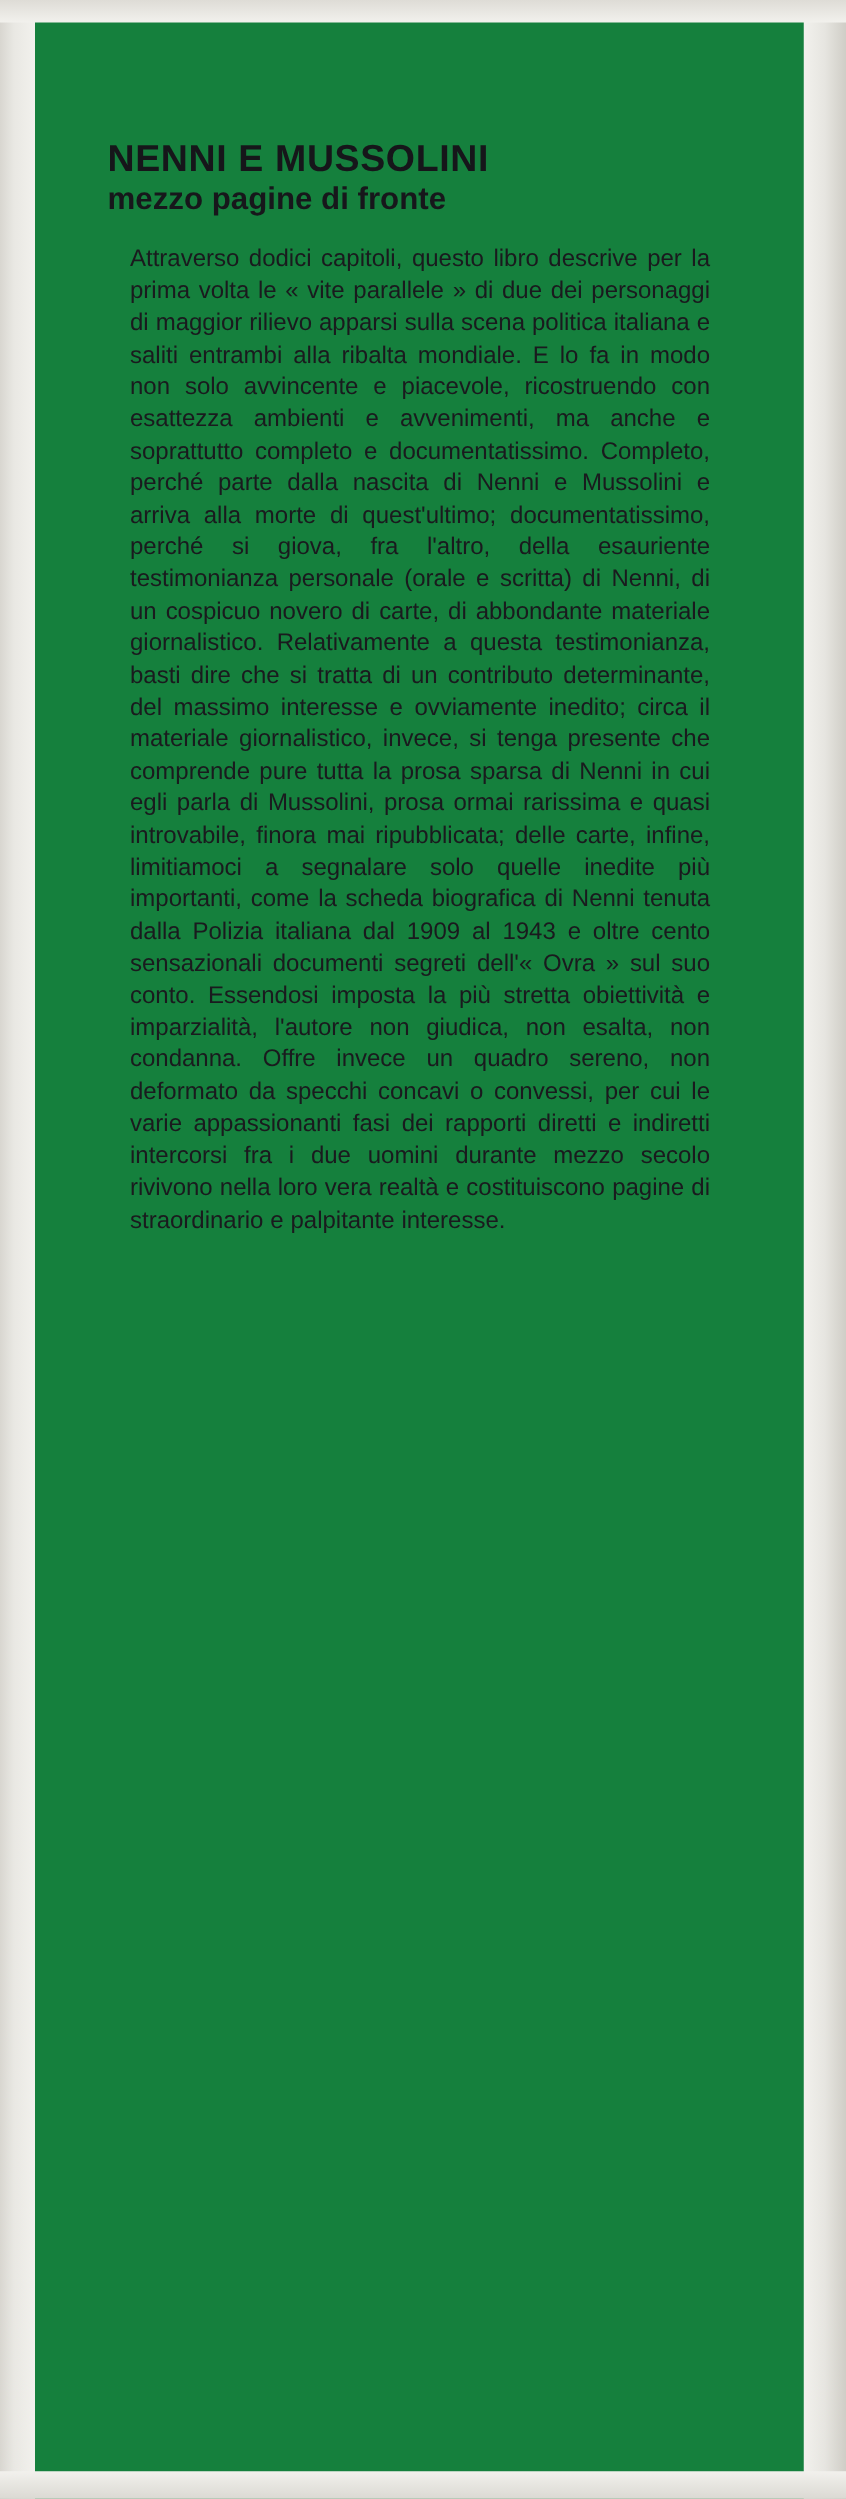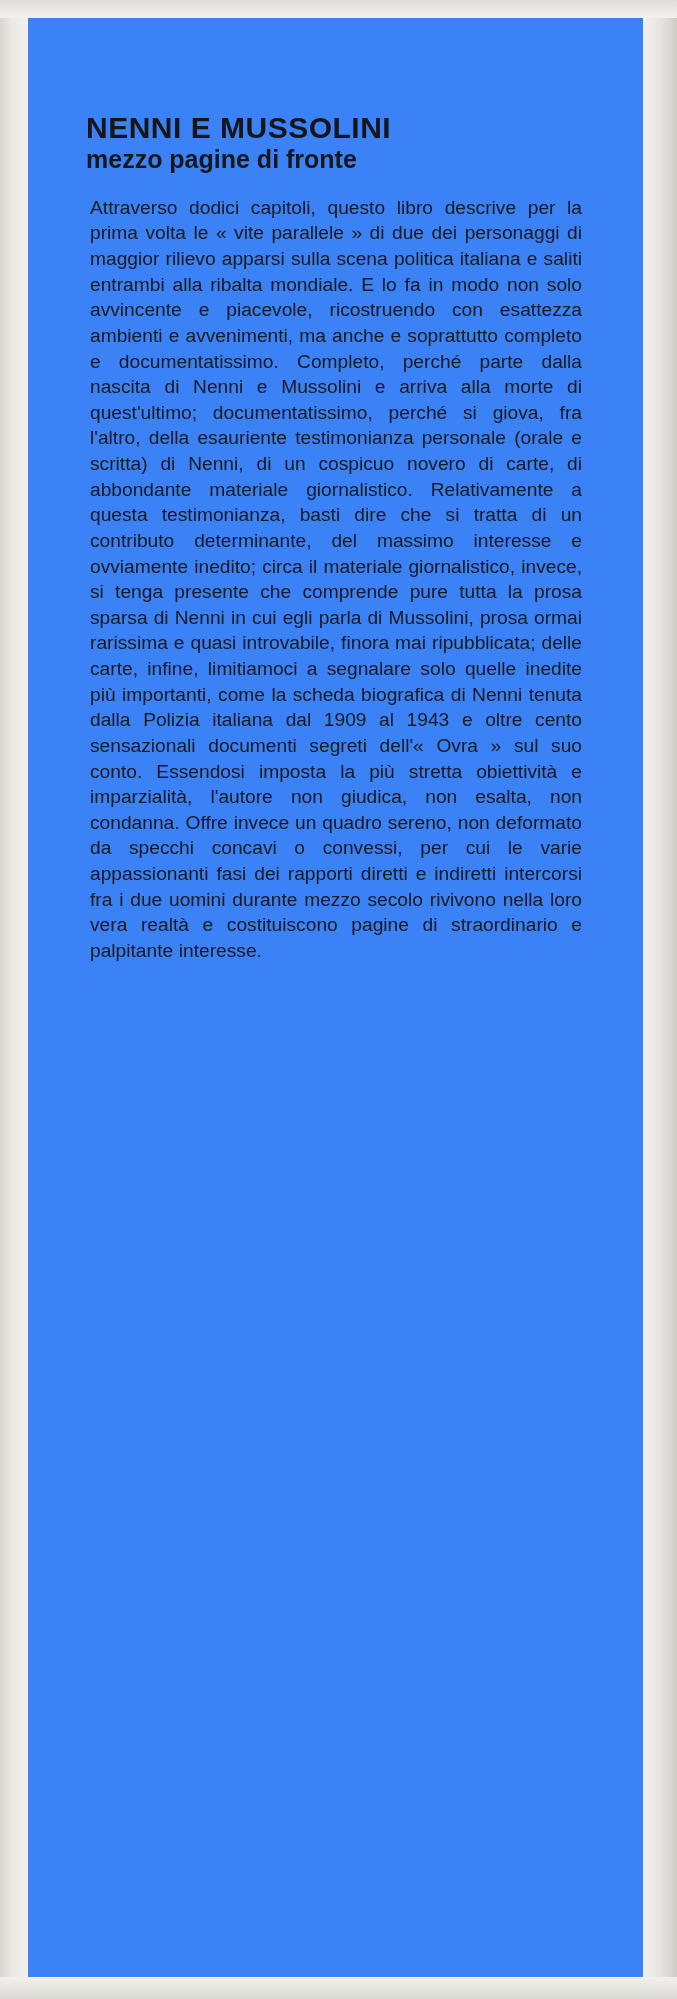--- a/index.html
+++ b/index.html
@@ -10,21 +10,21 @@
   body {
     width: 677px;
     height: 1999px;
     font-family: "Liberation Sans", sans-serif;
     overflow: hidden;
   }
   .page {
     position: relative;
     width: 677px;
     height: 1999px;
-    background: #3b82f6;
+    background: #15803d;
     box-sizing: border-box;
   }
   
   .edge-left {
     position: absolute;
     left: 0; top: 0;
     width: 28px; height: 1999px;
     background: linear-gradient(to right, #d8d6d0 0%, #e9e8e3 40%, #f2f1ed 100%);
   }
   .edge-right {
@@ -67,21 +67,21 @@
     line-height: 1.08;
     margin: 0 0 22px 0;
     font-family: "Liberation Sans", sans-serif;
   }
   .blurb {
     font-size: 19.2px;
     line-height: 1.335;
     color: #1a1a1e;
     text-align: justify;
     text-justify: inter-word;
-    margin: 4px;
+    margin: 18px;
     hyphens: manual;
     -webkit-hyphens: manual;
     word-spacing: 0.2px;
   }
   .blurb p {
     margin: 0;
     text-align: justify;
   }
 </style>
 </head>

